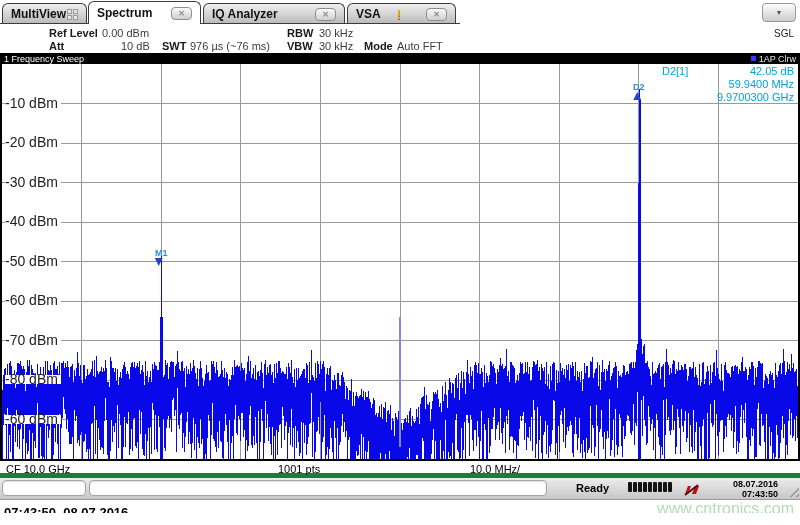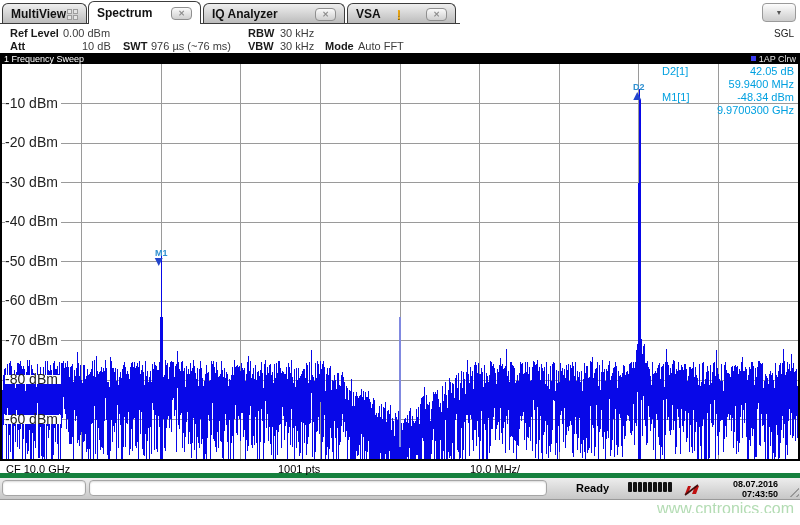--- a/index.html
+++ b/index.html
@@ -17,21 +17,21 @@
        background:linear-gradient(#fafafa,#cfcfcf);color:#8d8d8d;font-size:8px;line-height:11px;
        text-align:center;font-weight:bold;margin-left:auto;}
   .grid-icon{margin-left:auto;display:grid;grid-template-columns:5px 5px;grid-template-rows:5px 5px;gap:1px;}
   .grid-icon span{background:#e4e4e4;border:1px solid #9d9d9d;box-sizing:border-box;}
   .warn-icon{color:#eda712;font-size:13px;font-weight:bold;margin-left:16px;text-shadow:0 1px 0 #8a6200;}
   #dropdown-button{position:absolute;left:762px;top:3px;width:34px;height:19px;box-sizing:border-box;
        border:1px solid #9a9a9a;border-radius:4px;background:linear-gradient(#fdfdfd,#cccccc);
        display:flex;align-items:center;justify-content:center;font-size:7px;color:#555;}
   
   #settingsbar{position:absolute;left:0;top:25px;width:800px;height:28px;background:#fff;font-size:11px;}
-  .set{position:absolute;white-space:nowrap;}
+  .set{position:absolute;white-space:nowrap;margin-left:39px;}
   .lbl{font-weight:bold;color:#1a1a1a;}
   .val{color:#3c3c3c;}
   #green-dot{position:absolute;left:238px;top:31px;width:6px;height:6px;border-radius:50%;background:#2e9e2e;}
   #sgl{position:absolute;right:6px;top:3px;font-size:10px;color:#222;}
   
   #titlebar{position:absolute;left:0;top:53px;width:800px;height:11px;background:#000;color:#fff;
        font-size:9px;display:flex;align-items:center;justify-content:space-between;box-sizing:border-box;padding:0 4px;}
   #trace-info{display:flex;align-items:center;color:#e2e2e2;}
   #trace-dot{width:5px;height:5px;background:#3a3af0;margin-right:3px;}
   
@@ -176,24 +176,20 @@
       <div id="marker-readout">
         <div class="mrow">
             <span class="mname">D2[1]</span>
             <span class="mval">42.05 dB</span>
           </div>
         <div class="mrow">
             <span class="mname"></span>
             <span class="mval">59.9400 MHz</span>
           </div>
         <div class="mrow">
-            <span class="mname">M1[1]</span>
-            <span class="mval">-48.34 dBm</span>
-          </div>
-        <div class="mrow">
             <span class="mname"></span>
             <span class="mval">9.9700300 GHz</span>
           </div>
       </div>
     </div>
   </div>
 
   <div id="freqbar">
     <span style="left:6px;">CF 10.0 GHz</span>
     <span style="left:278px;">1001 pts</span>
@@ -224,16 +220,17 @@
       </svg>
     </span>
     <div id="status-datetime">
       <div>08.07.2016</div>
       <div>07:43:50</div>
     </div>
     <div id="grip"></div>
   </div>
 
   <div id="footer">
+    <span id="footer-timestamp">07:43:50  08.07.2016</span>
     <span id="watermark">www.cntronics.com</span>
   </div>
 
 </div>
 
 </body></html>

